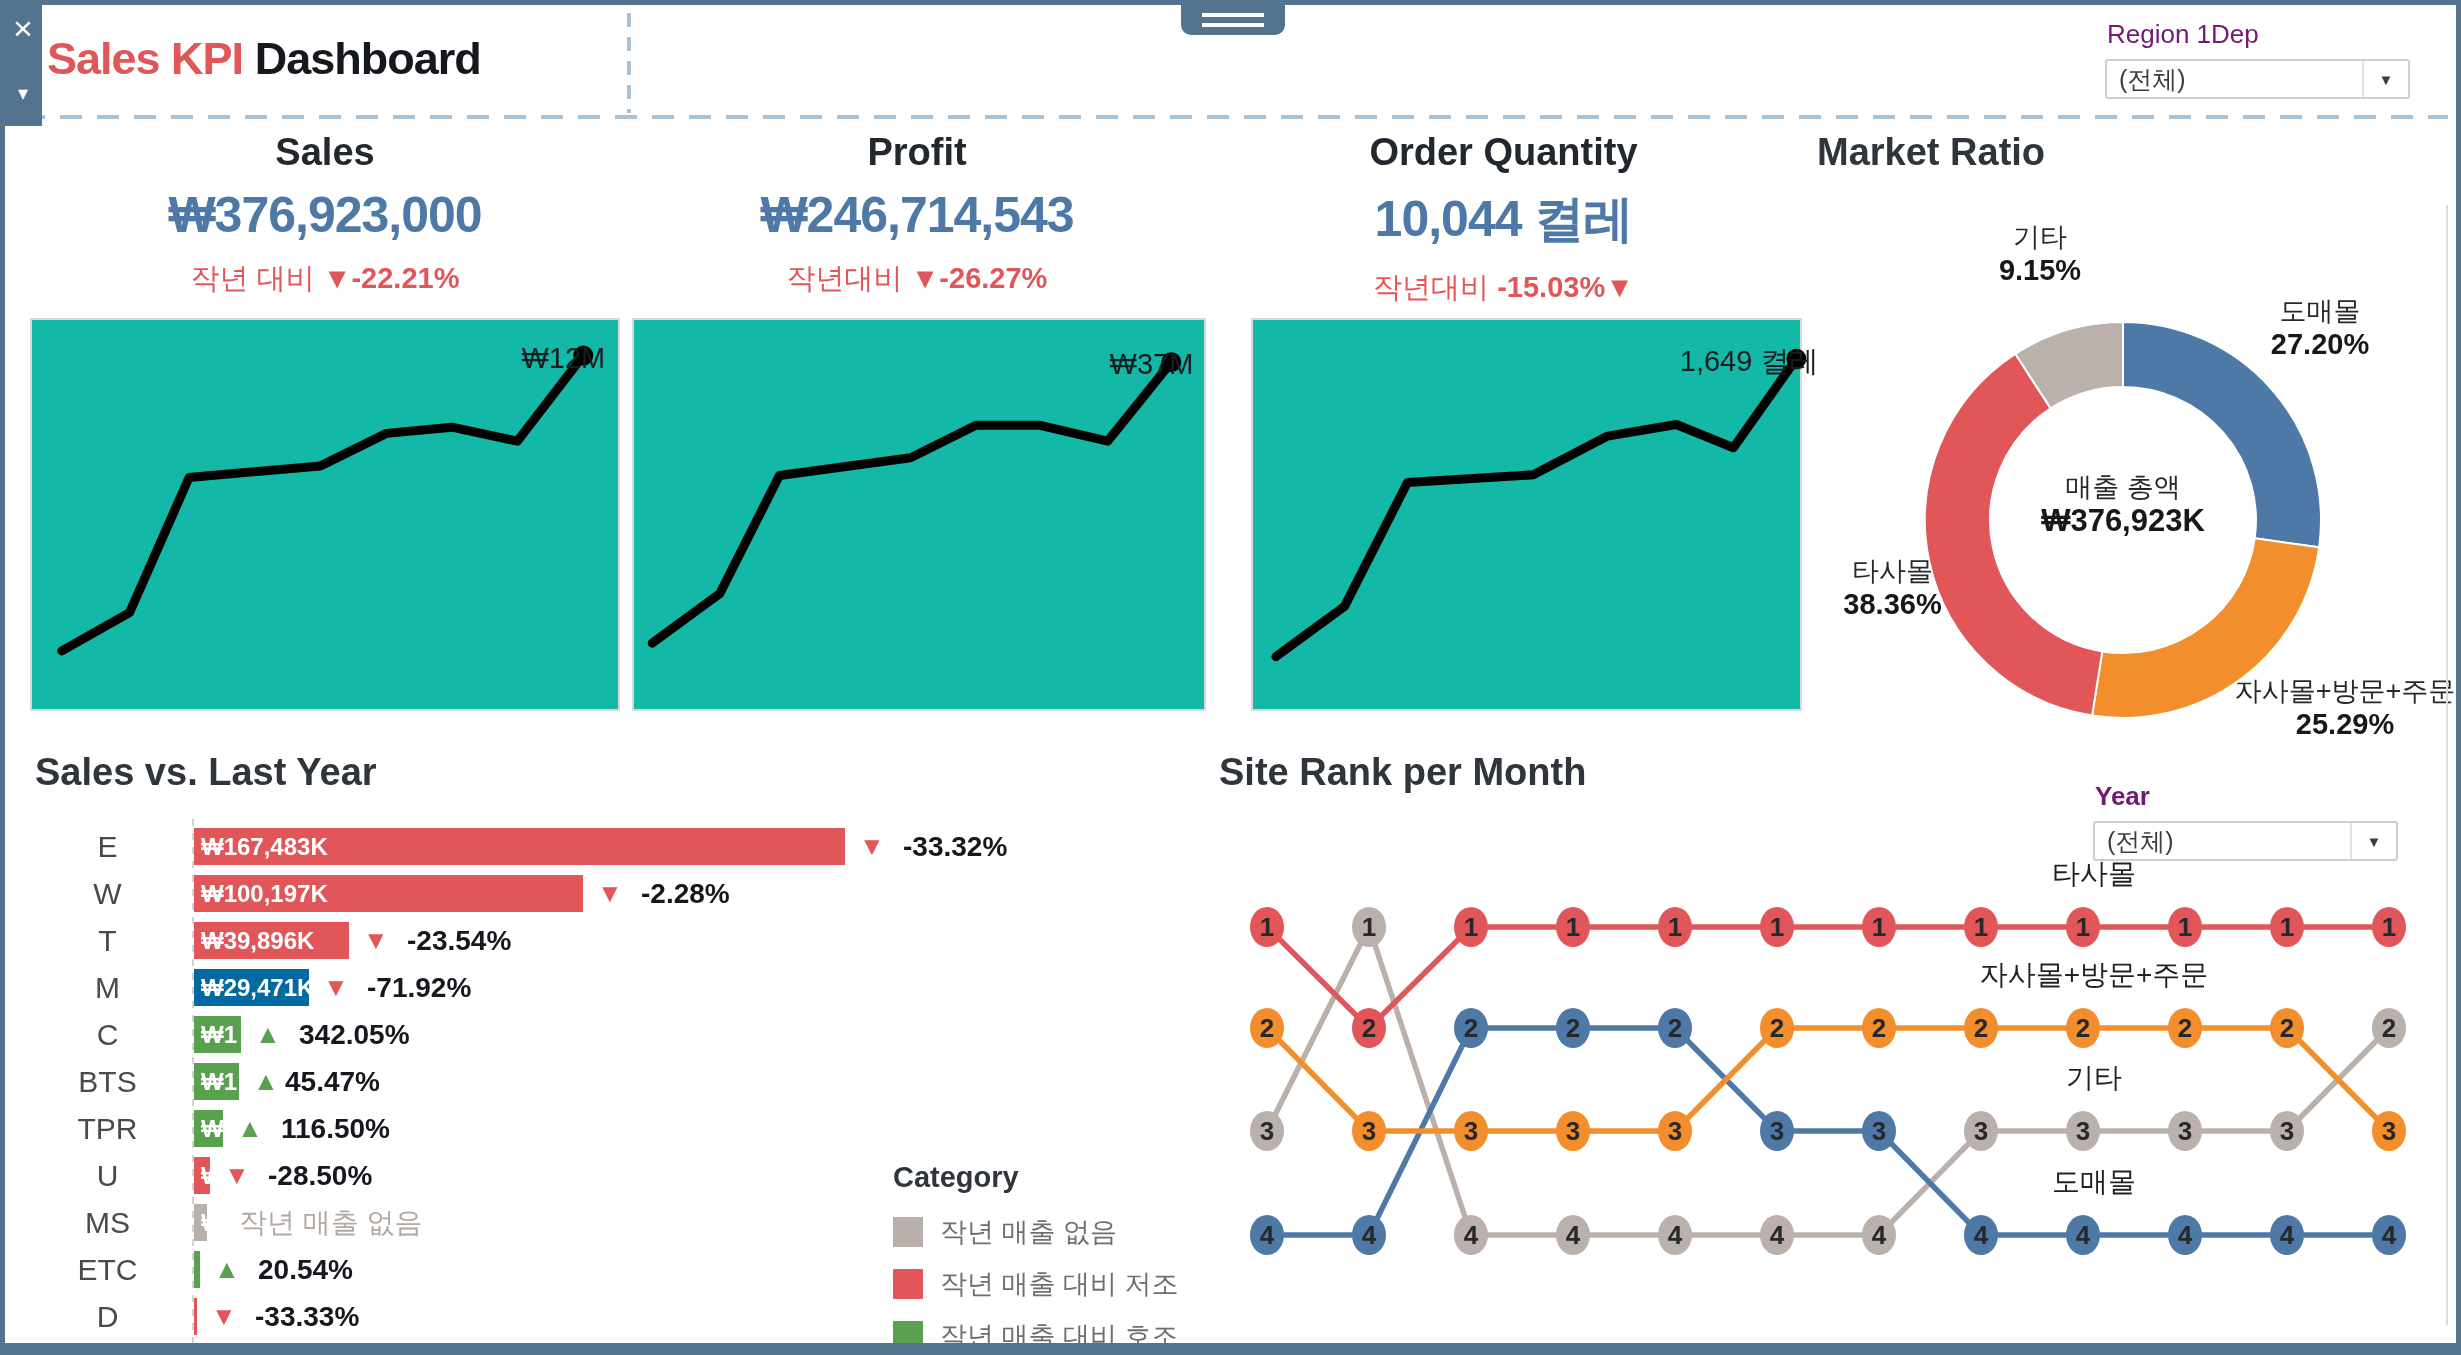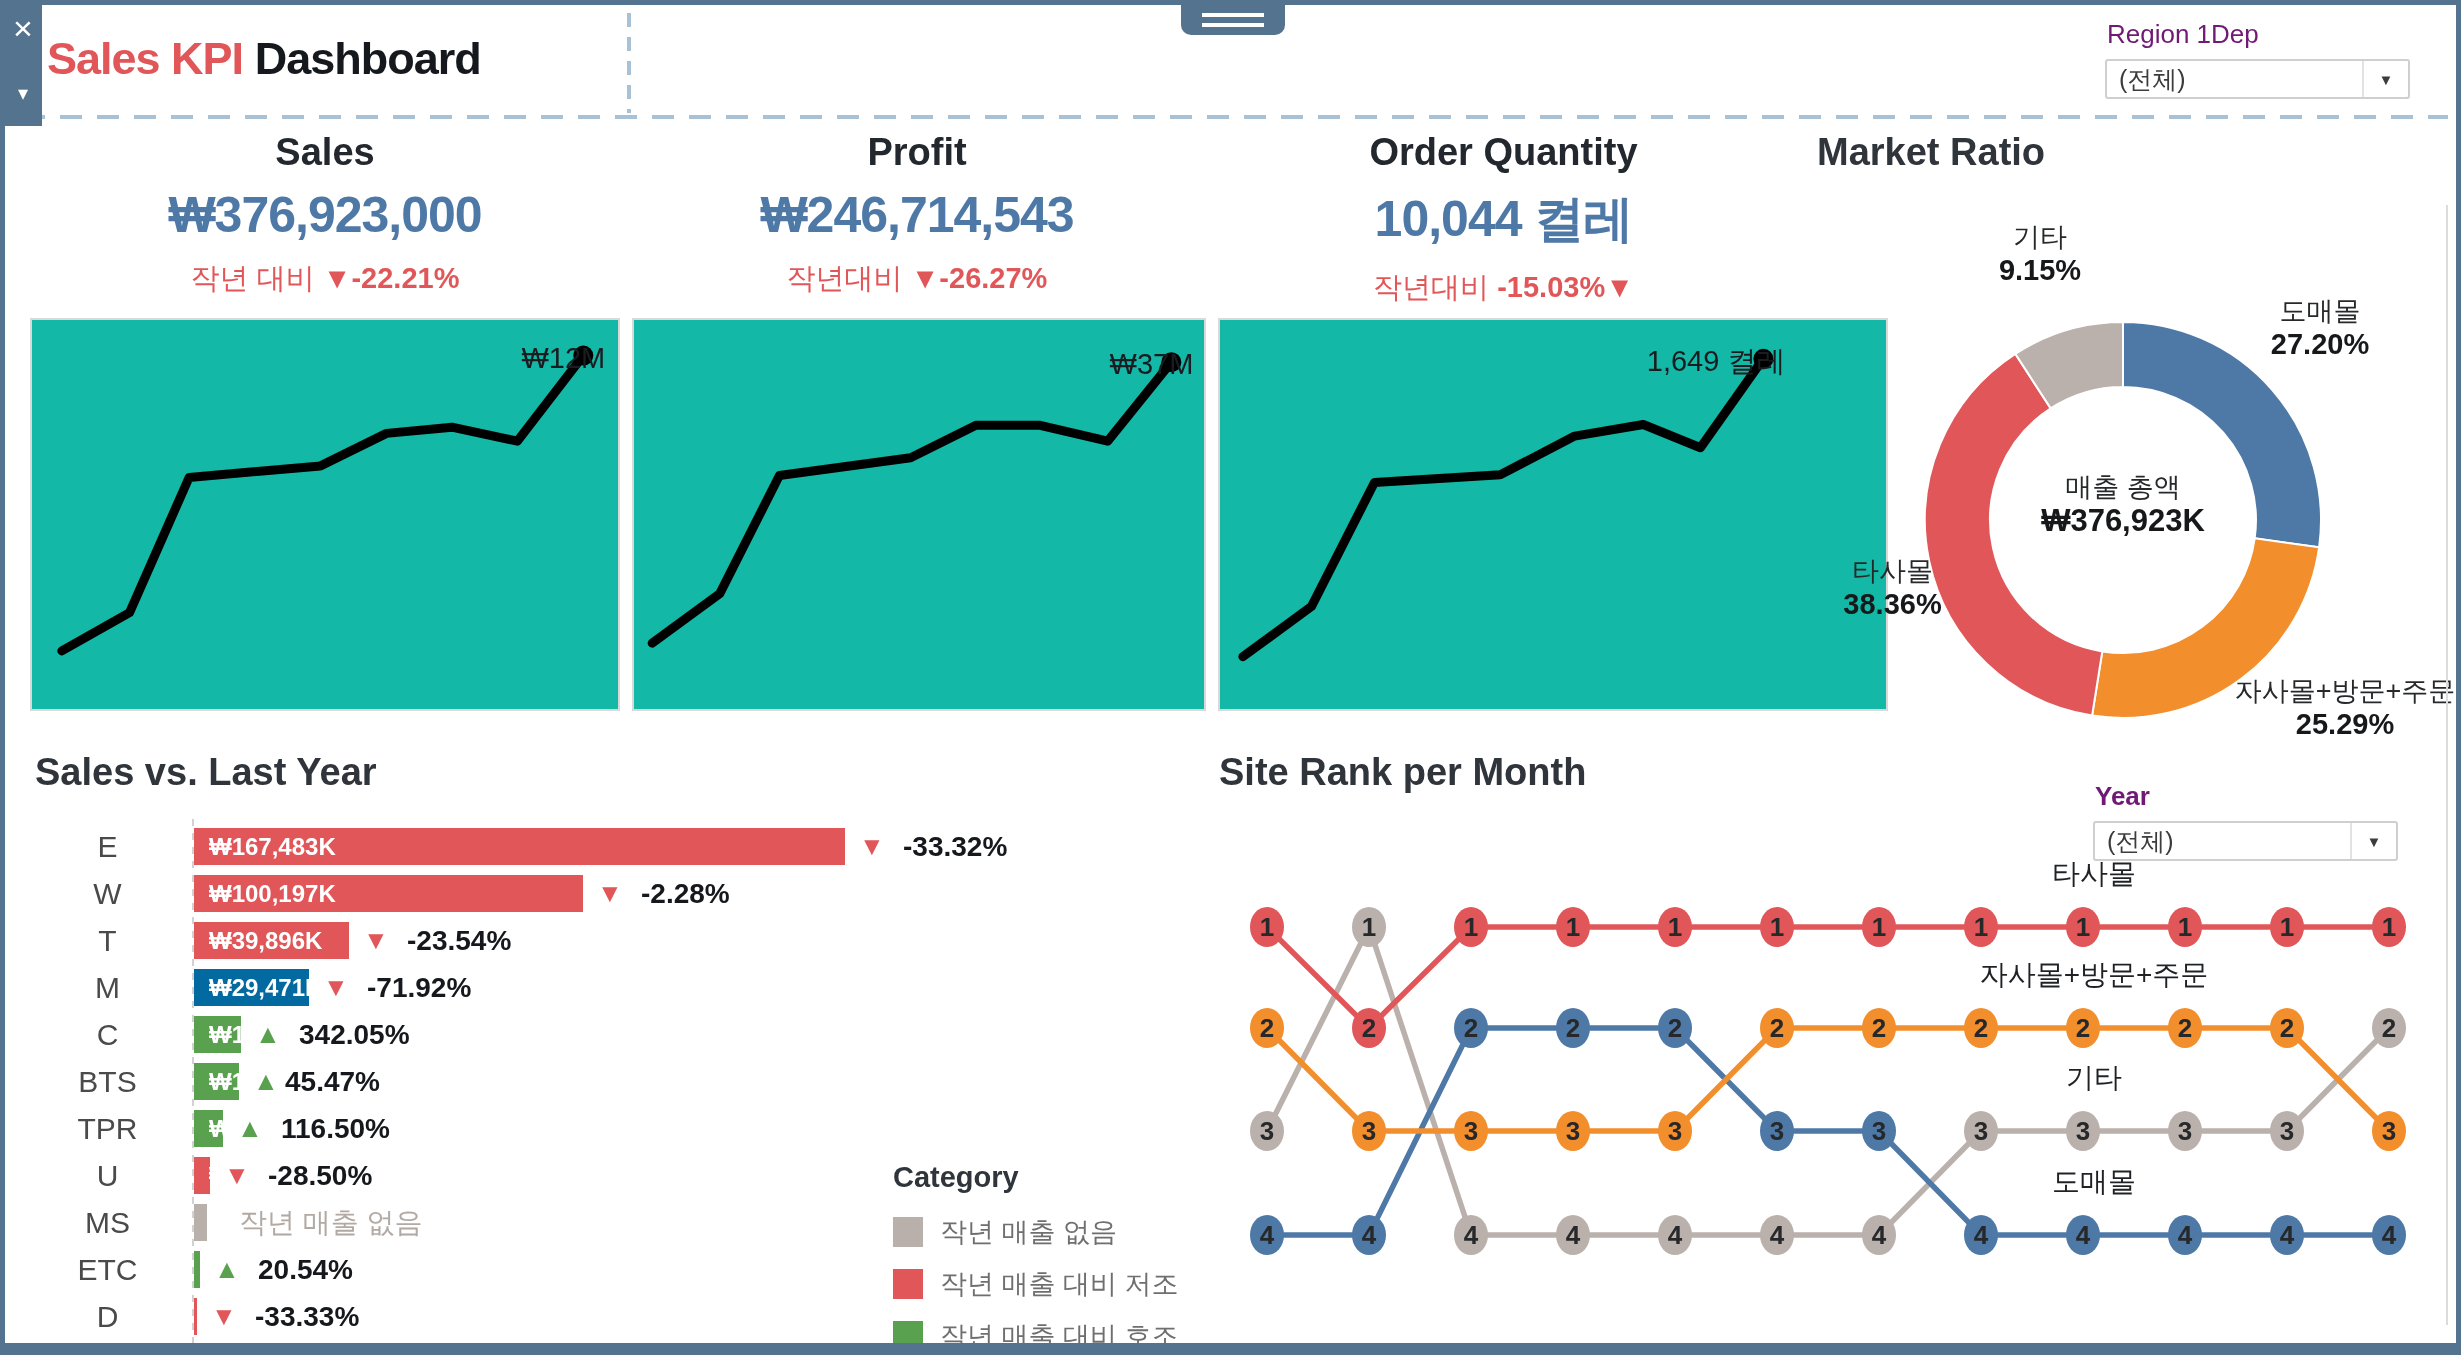--- a/index.html
+++ b/index.html
@@ -35,21 +35,21 @@
   
   .kpi{position:absolute;top:126px;text-align:center;}
   .kpi-sales{left:20px;width:600px;}
   .kpi-profit{left:622px;width:580px;}
   .kpi-order{left:1206px;width:585px;}
   .kt{font-size:38px;font-weight:bold;color:#23282e;}
   .kv{font-size:50px;font-weight:bold;color:#4e79a7;margin-top:12px;letter-spacing:-1px;}
   .kc{font-size:29px;color:#e15759;margin-top:15px;}
   .kc .b{font-weight:bold;}
   .spark{position:absolute;top:313px;height:393px;border:2px solid #d9d9d9;background:#14b8a6;box-sizing:border-box;}
-  .sp0{left:25px;width:590px;} .sp1{left:627px;width:574px;} .sp2{left:1213px;width:670px;}
+  .sp0{left:25px;width:590px;} .sp1{left:627px;width:574px;} .sp2{left:1246px;width:551px;}
   .sparklabel{font-size:29px;fill:#191c20;}
   
   .mr-title{position:absolute;left:1812px;top:126px;font-size:38px;font-weight:bold;color:#2f353b;}
   #donut{position:absolute;left:1800px;top:270px;}
   .dlabel{position:absolute;text-align:center;color:#26282a;font-size:27px;line-height:33px;}
   .dlabel .p{font-size:29px;font-weight:bold;color:#16181a;}
   .dl-gita{left:1945px;top:216px;width:180px;}
   .dl-domae{left:2225px;top:290px;width:180px;}
   .dl-tasa{left:1790px;top:550px;width:195px;}
   .dl-jasa{left:2180px;top:670px;width:320px;}
@@ -60,21 +60,21 @@
   .sec{position:absolute;font-size:38px;font-weight:bold;color:#2f353b;}
   .sec-sales{left:30px;top:746px;}
   .sec-rank{left:1214px;top:746px;}
   
   #barchart{position:absolute;left:20px;top:818px;width:1160px;}
   .baxis{position:absolute;left:167px;top:-4px;height:524px;width:2px;
     background:repeating-linear-gradient(180deg,#d2d2d2 0 7px,transparent 7px 14px);}
   .brow{position:relative;height:47px;}
   .blabel{position:absolute;left:0;top:0;width:165px;text-align:center;font-size:30px;color:#4a4a4a;line-height:47px;}
   .bbar{position:absolute;left:169px;top:5px;height:37px;overflow:hidden;}
-  .bbar span{display:block;font-size:24px;font-weight:bold;color:#fff;line-height:37px;padding-left:15px;white-space:nowrap;}
+  .bbar span{display:block;font-size:24px;font-weight:bold;color:#fff;line-height:37px;padding-left:7px;white-space:nowrap;}
   .btri{position:absolute;top:0;font-size:26px;line-height:47px;}
   .bpct{position:absolute;top:0;font-size:28px;font-weight:bold;color:#15181c;line-height:47px;white-space:nowrap;}
   .bnone{font-weight:normal;color:#b2a9a3;}
   
   #legend{position:absolute;left:888px;top:1156px;}
   .ltitle{font-size:29px;font-weight:bold;color:#2f353b;margin-bottom:20px;}
   .litem{margin-top:16px;font-size:27px;color:#6f6f6f;display:flex;align-items:center;}
   .lswatch{display:inline-block;width:30px;height:30px;margin-right:17px;}
   
   #bump{position:absolute;left:1200px;top:848px;}

